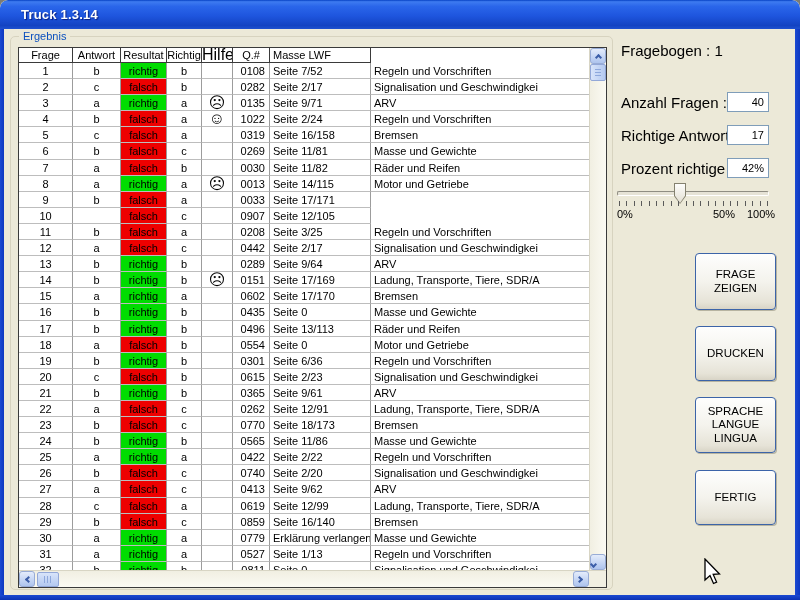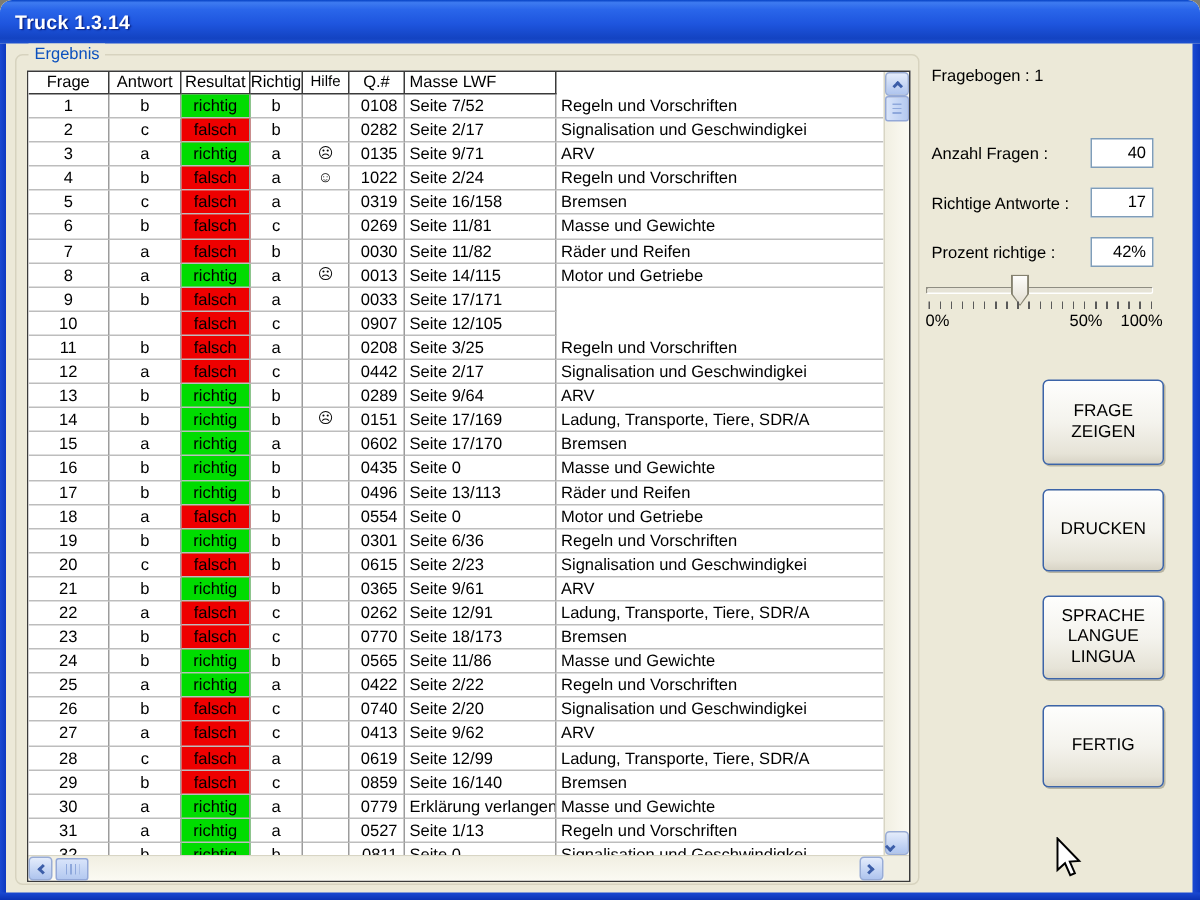--- a/index.html
+++ b/index.html
@@ -3,40 +3,40 @@
 <meta charset="utf-8">
 <style>
   html,body{margin:0;padding:0;background:#7c7c74;}
   *{box-sizing:border-box;}
   .window{position:relative;width:800px;height:600px;font-family:"Liberation Sans","DejaVu Sans",sans-serif;
     background:#ECE9D8;border-radius:8px 8px 0 0;overflow:hidden;}
   
   .titlebar{position:absolute;left:0;top:0;width:800px;height:29px;border-radius:8px 8px 0 0;
     background:linear-gradient(180deg,#0541c4 0%,#3e7bf0 6%,#2a66ea 22%,#1e55de 55%,#1343c2 88%,#1e51d0 100%);
     display:flex;align-items:center;}
-  .title-text{color:#fff;font-weight:bold;font-size:13px;padding-left:10px;text-shadow:1px 1px 1px #0a2080;letter-spacing:.2px;}
+  .title-text{color:#fff;font-weight:bold;font-size:13px;padding-left:21px;text-shadow:1px 1px 1px #0a2080;letter-spacing:.2px;}
   .edge{position:absolute;background:linear-gradient(90deg,#1a49d2,#0d38c0);}
   .edge.l{left:0;top:29px;width:4px;bottom:0;}
   .edge.r{right:0;top:29px;width:5px;bottom:0;}
   .edge.b{left:0;right:0;bottom:0;height:5px;background:linear-gradient(180deg,#1a49d2,#0b32b4);}
 
   
   .groupbox{position:absolute;left:10px;top:36px;width:603px;height:554px;border:1px solid #d7d3bf;border-radius:5px;}
   .gb-label{position:absolute;left:8px;top:-8px;background:#ECE9D8;color:#0b50be;font-size:11px;padding:0 4px;line-height:14px;}
 
   
   .grid{position:absolute;left:18px;top:47px;width:589px;height:541px;border:1px solid #3a3a3a;background:#fff;
     display:flex;flex-direction:column;font-size:11px;color:#000;}
   .grid-main{display:flex;flex:1;min-height:0;}
   .content{width:570px;overflow:hidden;background:#fff;}
   .hdr{display:flex;height:15px;background:#fff;}
   .hdr .c{border-right:1px solid #3a3a3a;border-bottom:1px solid #3a3a3a;line-height:14px;}
   .row{display:flex;height:16.1px;}
   .c{flex:none;text-align:center;line-height:16px;overflow:hidden;white-space:nowrap;border-right:1px solid #9c9c9c;border-bottom:1px solid #bdbdbd;}
-  .c0{width:54px;}.c1{width:48px;}.c2{width:46px;}.c3{width:35px;}.c4{width:31px;font-size:10px;}
+  .c0{width:54px;}.c1{width:48px;}.c2{width:46px;}.c3{width:35px;}.c4{width:31px;font-size:16px;}
   .c5{width:37px;text-align:right;padding-right:4px;}
   .c6{width:101px;text-align:left;padding-left:3px;}
   .c7{width:218px;text-align:left;padding-left:3px;border-right:none;}
   .hdr .c5{text-align:center;padding-right:0;}
 
   
   .vsb{width:17px;background:linear-gradient(90deg,#f1efe2,#fbfaf3);display:flex;flex-direction:column;position:relative;border-left:1px solid #d8d5c4;}
   .sbtn{width:16px;height:16px;flex:none;border:1px solid #98acd6;border-radius:3px;
     background:linear-gradient(180deg,#e4ecfb 0%,#c6d6f4 55%,#aec4ee 100%);display:flex;align-items:center;justify-content:center;}
   .chev{width:5px;height:5px;border:solid #3c5ea8;border-width:0 2px 2px 0;display:inline-block;}
@@ -55,21 +55,21 @@
     background:linear-gradient(180deg,#d8e4fa,#b4c9f0);position:relative;}
   .hthumb:after{content:"";position:absolute;top:3px;bottom:3px;left:6px;width:9px;
     background:repeating-linear-gradient(90deg,#8ea8dc 0 1px,transparent 1px 3px);}
   .hsb .right-btn{margin-left:auto;}
   .corner{width:17px;background:#f1efe2;}
 
   .ok-cell{background:var(--ok-bg);}
   .bad-cell{background:var(--bad-bg);}
 
   
-  .lbl{position:absolute;font-size:11px;color:#000;line-height:14px;}
+  .lbl{position:absolute;font-size:15px;color:#000;line-height:14px;}
   .valbox{position:absolute;width:42px;height:20px;background:#fff;border:1px solid #7f9db9;
     font-size:11px;line-height:18px;text-align:right;padding-right:4px;}
   .slider-track{position:absolute;left:617px;top:191px;width:152px;height:5px;background:#e6e3d6;
     border:1px solid;border-color:#8f8d82 #fff #fff #8f8d82;border-radius:2px;}
   .slider-thumb{position:absolute;left:674px;top:183px;width:12px;height:21px;background:#84816f;
     clip-path:polygon(0 0,100% 0,100% 62%,50% 100%,0 62%);}
   .slider-thumb>i{position:absolute;left:1px;top:1px;right:1px;bottom:1px;display:block;
     background:linear-gradient(180deg,#fdfdfb,#e3dfd2);clip-path:polygon(0 0,100% 0,100% 62%,50% 100%,0 62%);}
   .ticks{position:absolute;left:619px;top:201px;width:149px;height:5px;
     background:repeating-linear-gradient(90deg,#5a5a5a 0 1px,transparent 1px 7.4px);}

